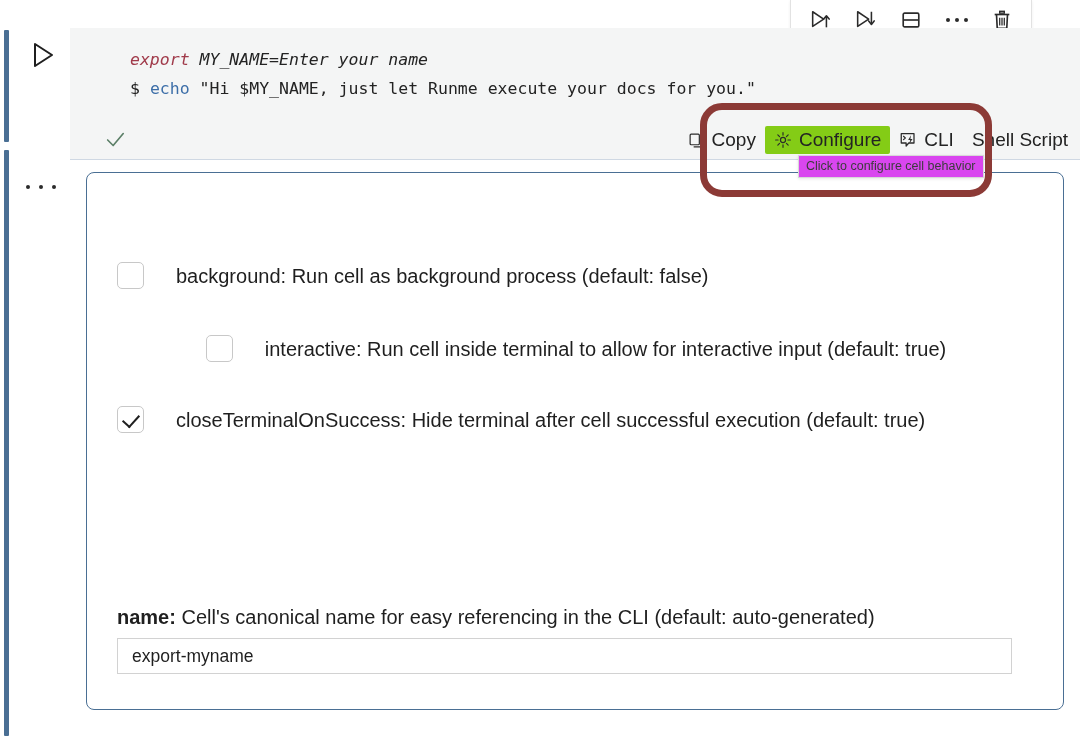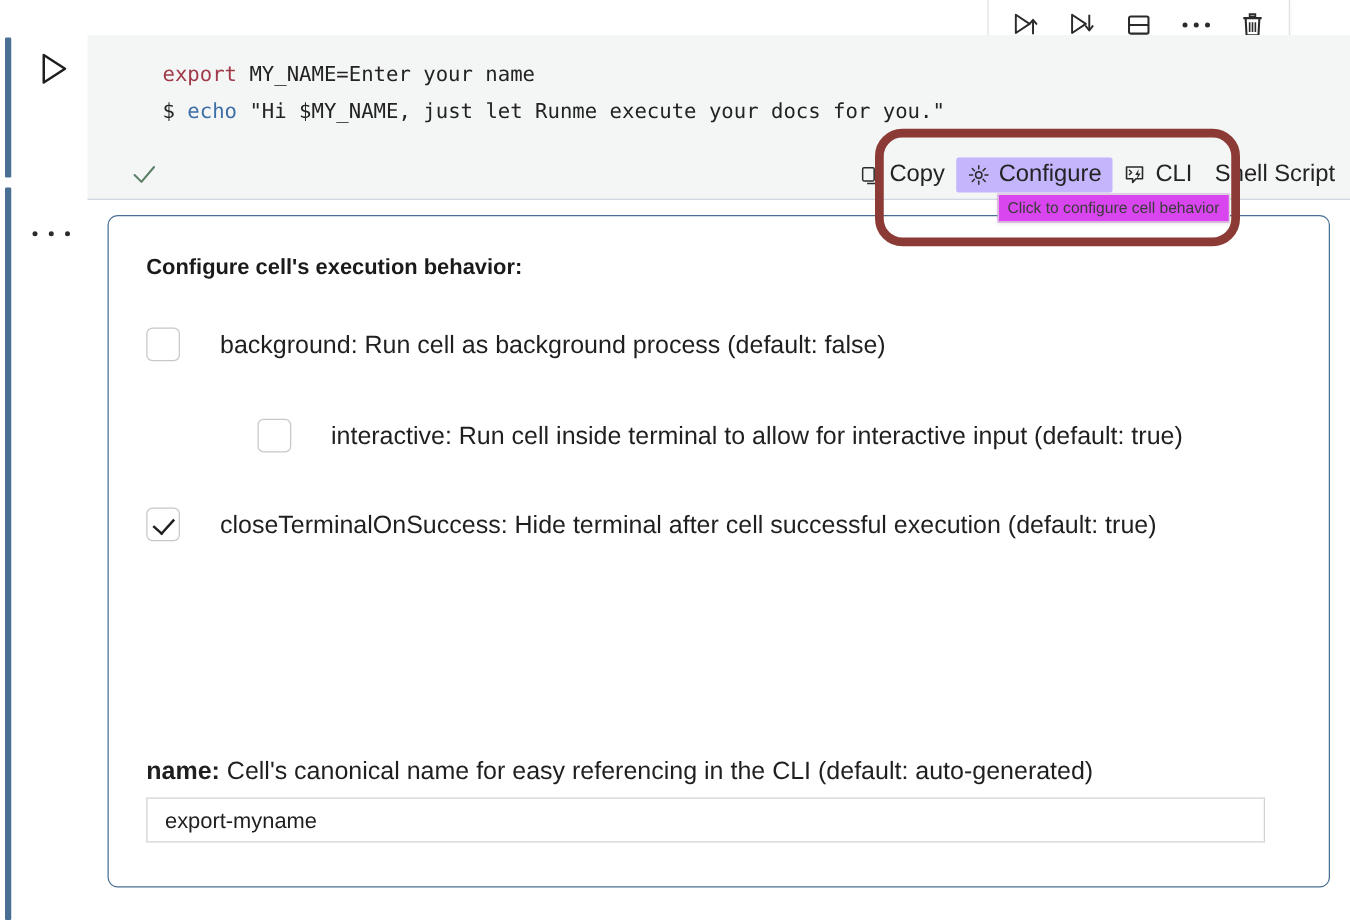--- a/index.html
+++ b/index.html
@@ -89,21 +89,21 @@
     box-sizing: border-box;
     overflow: hidden;
   }
   .code-line {
     font-family: "DejaVu Sans Mono", monospace;
     font-size: 16.5px;
     line-height: 29px;
     white-space: pre;
     padding-left: 60px;
   }
-  .code-line:first-child { padding-top: 17px; }
+  .code-line:first-child { padding-top: 17px; font-style: italic; }
   .tok-kw   { color: #a03a4a; }
   .tok-fn   { color: #3c6ea8; }
   .tok-pl   { color: #232323; }
 
   
   .cell-statusbar {
     position: absolute;
     left: 70px;
     top: 120px;
     width: 1010px;
@@ -134,21 +134,21 @@
     align-items: center;
     gap: 7px;
     height: 28px;
     padding: 0 9px;
     font-size: 19px;
     color: #232323;
     cursor: pointer;
     border-radius: 2px;
     white-space: nowrap;
   }
-  .sb-item.active { background: #c4b5fd; }
+  .sb-item.active { background: #84cc16; }
   .sb-item.plain { cursor: default; padding-right: 4px; align-items: center; }
 
   
   .tooltip {
     position: absolute;
     left: 798px;
     top: 155px;
     background: #d946ef;
     color: #3c3c3c;
     font-size: 12.5px;
@@ -368,21 +368,20 @@
     <div class="sb-item plain">
       <span>Shell Script</span>
     </div>
   </div>
 </div>
 
 <div class="tooltip">Click to configure cell behavior</div>
 
 <div class="config-panel">
 
-  <div class="panel-title">Configure cell's execution behavior:</div>
 
   <div class="cfg-row r1">
     <div class="cbox"></div>
     <div class="cfg-label">
       <b>background</b><span>: Run cell as background process (default: false)</span>
     </div>
   </div>
 
   <div class="cfg-row r2">
     <div class="cbox"></div>

